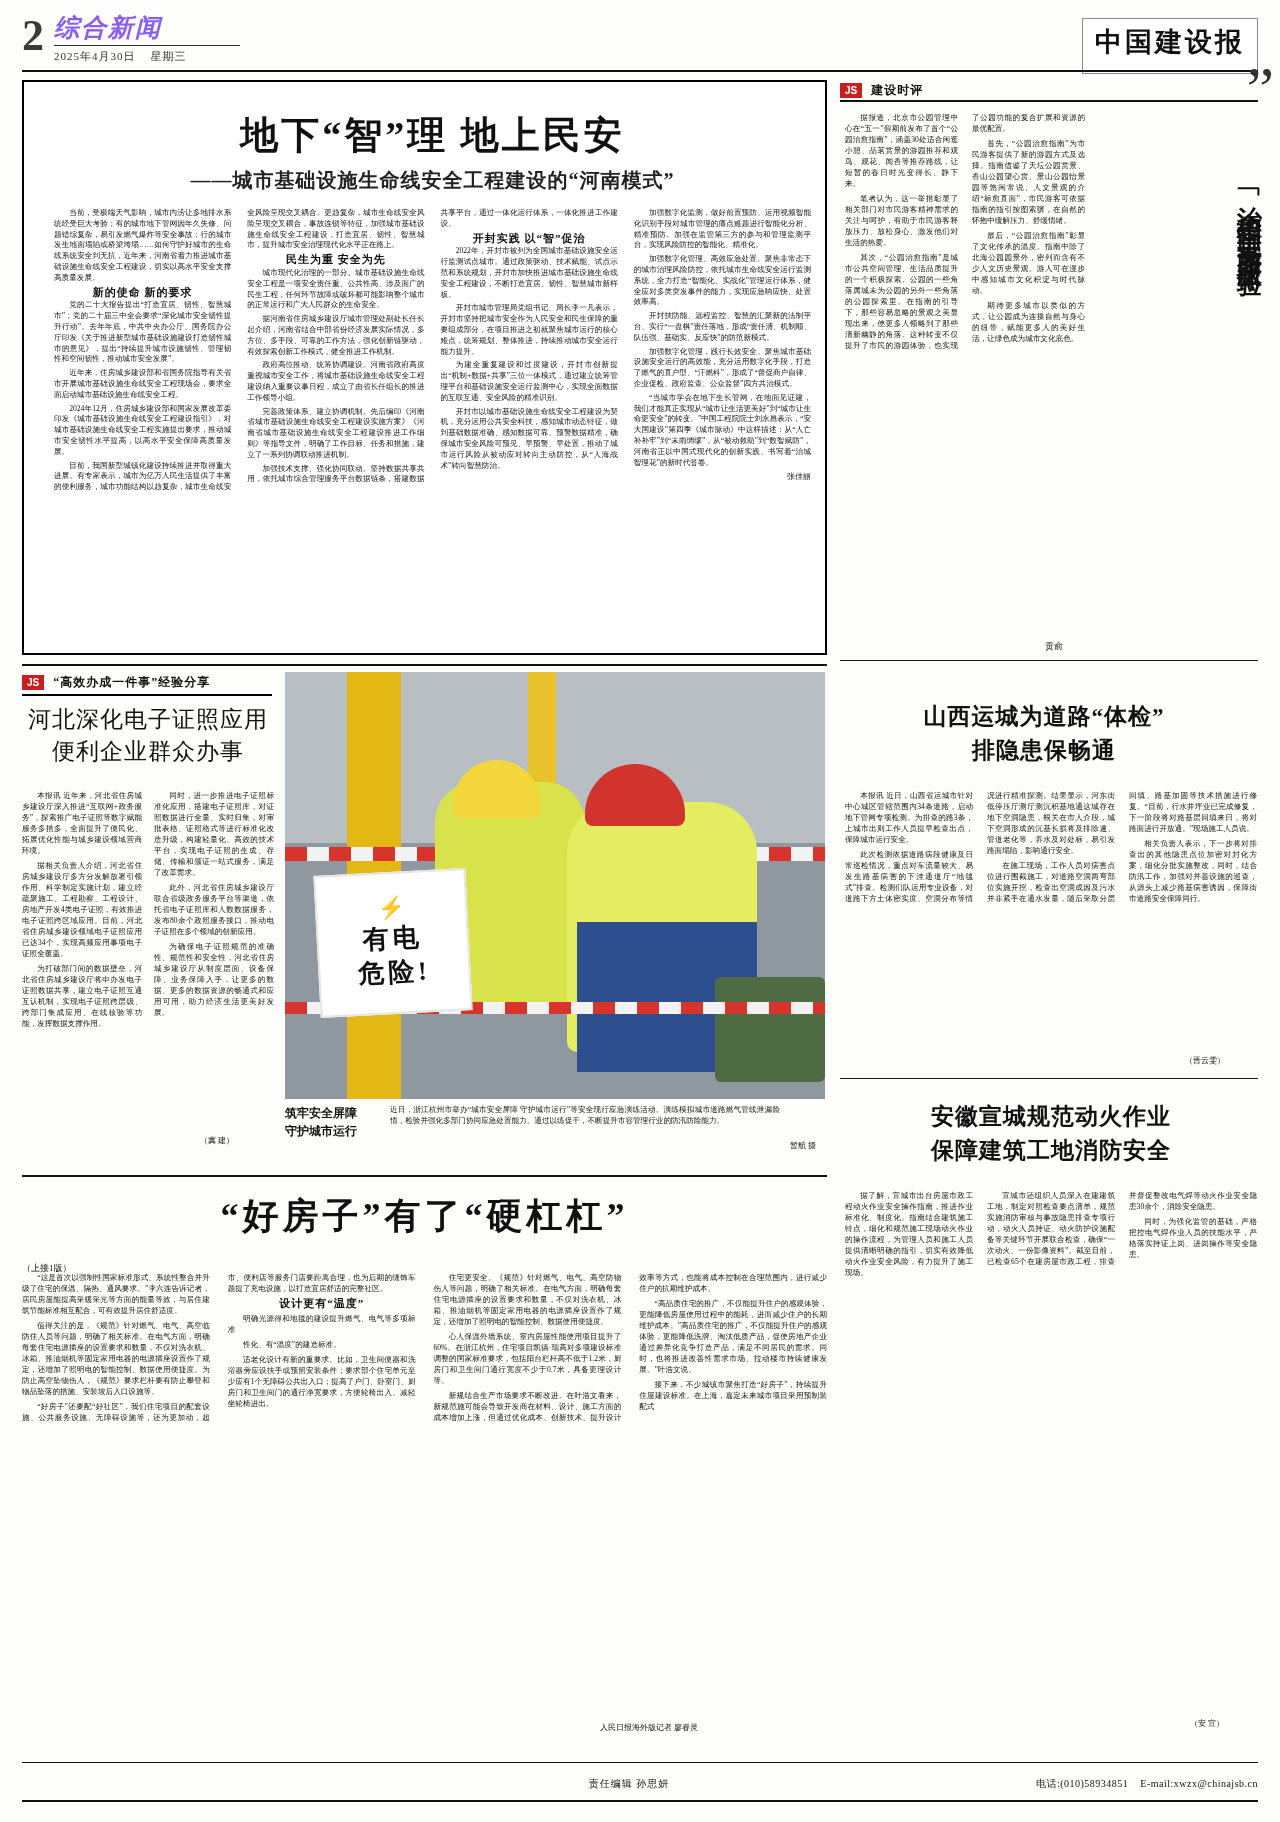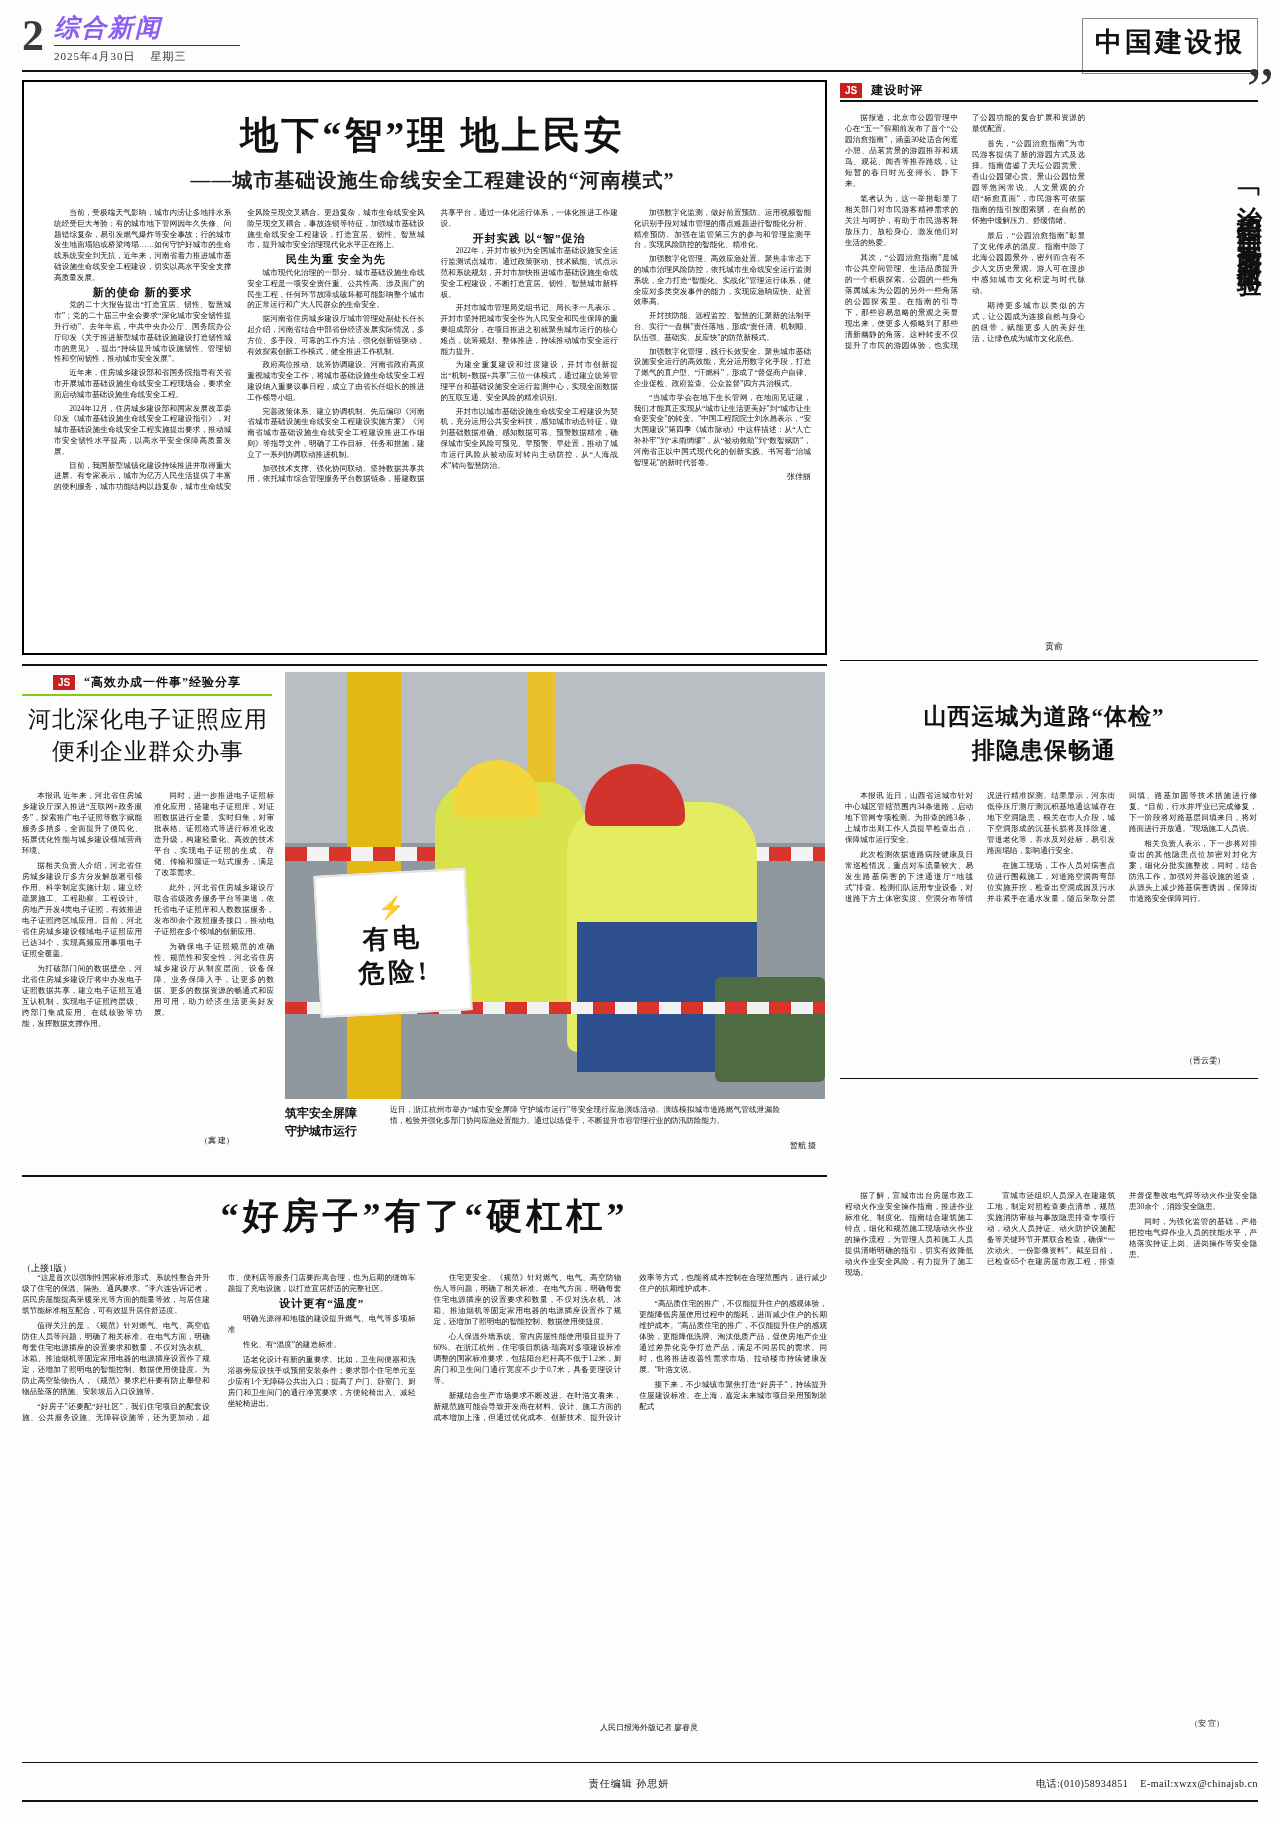--- a/index.html
+++ b/index.html
@@ -109,22 +109,21 @@
   }
 
   
   .rule-under-lead{
     position:absolute;left:22px;top:664px;width:805px;height:2px;background:#111;
   }
 
   
   .m-cat{
     position:absolute;left:22px;top:672px;width:250px;height:22px;
-    border-bottom:2px solid #84cc16;
-    text-align:center;
+    border-bottom:2px solid #000000;
   }
   .m-title{
     position:absolute;left:22px;top:704px;width:252px;
     font-size:23px;font-weight:normal;line-height:32px;letter-spacing:1px;
     text-align:center;
   }
   .m-body{
     position:absolute;left:22px;top:790px;width:252px;height:350px;
     column-count:2;column-gap:12px;
     font-size:7.6px;line-height:11px;text-align:justify;
@@ -337,20 +336,22 @@
 排隐患保畅通</div>
   <div class="r2-body">
     <p>本报讯 近日，山西省运城市针对中心城区管辖范围内34条道路，启动地下管网专项检测。为排查的路3条，上城市出则工作人员提早检查出点，保障城市运行安全。</p>
     <p>此次检测依据道路病段健康及日常巡检情况，重点对车流量较大、易发生路基病害的下洼通道厅“地毯式”排查。检测们队运用专业设备，对道路下方土体密实度、空洞分布等情况进行精准探测。结果显示，河东街低停压厅测厅测沉积基地通这城存在地下空洞隐患，根关在市人介段，城下空洞形成的沉基长损将及排除速、管道老化等，养水及对处标，易引发路面塌陷，影响通行安全。</p>
     <p>在施工现场，工作人员对病害点位进行围截施工，对道路空洞两弯部位实施开挖，检查出空洞成因及污水并非紧手在通水发量，随后采取分层回填、路基加固等技术措施进行修复。“目前，行水井坪业已完成修复，下一阶段将对路基层回填来日，将对路面进行开放通。”现场施工人员说。</p>
     <p>相关负责人表示，下一步将对排查出的其他隐患点位加密对封化方案，细化分批实施整改，同时，结合防汛工作，加强对并善设施的巡查，从源头上减少路基病害诱因，保障街市道路安全保障同行。</p>
   </div>
   <div class="r2-sign">（晋云雯）</div>
   <div class="rule-r2"></div>
 
+  <div class="r3-title" style="white-space:pre-line">安徽宣城规范动火作业
+保障建筑工地消防安全</div>
   <div class="r3-body">
     <p>据了解，宣城市出台房屋市政工程动火作业安全操作指南，推进作业标准化、制度化。指南结合建筑施工特点，细化和规范施工现场动火作业的操作流程，为管理人员和施工人员提供清晰明确的指引，切实有效降低动火作业安全风险，有力提升了施工现场。</p>
     <p>宣城市还组织人员深入在建建筑工地，制定对照检查要点清单，规范实施消防审核与事故隐患排查专项行动，动火人员持证、动火防护设施配备等关键环节开展联合检查，确保“一次动火、一份影像资料”。截至目前，已检查65个在建房屋市政工程，排查并督促整改电气焊等动火作业安全隐患30余个，消除安全隐患。</p>
     <p>同时，为强化监管的基础，严格把控电气焊作业人员的技能水平，严格落实持证上岗、进岗操作等安全隐患。</p>
   </div>
   <div class="r3-sign">（安 宣）</div>
 
   <div class="rule-bottom"></div>
   <div class="b-title">“好房子”有了“硬杠杠”</div>
   <div class="b-cont">（上接1版）</div>

